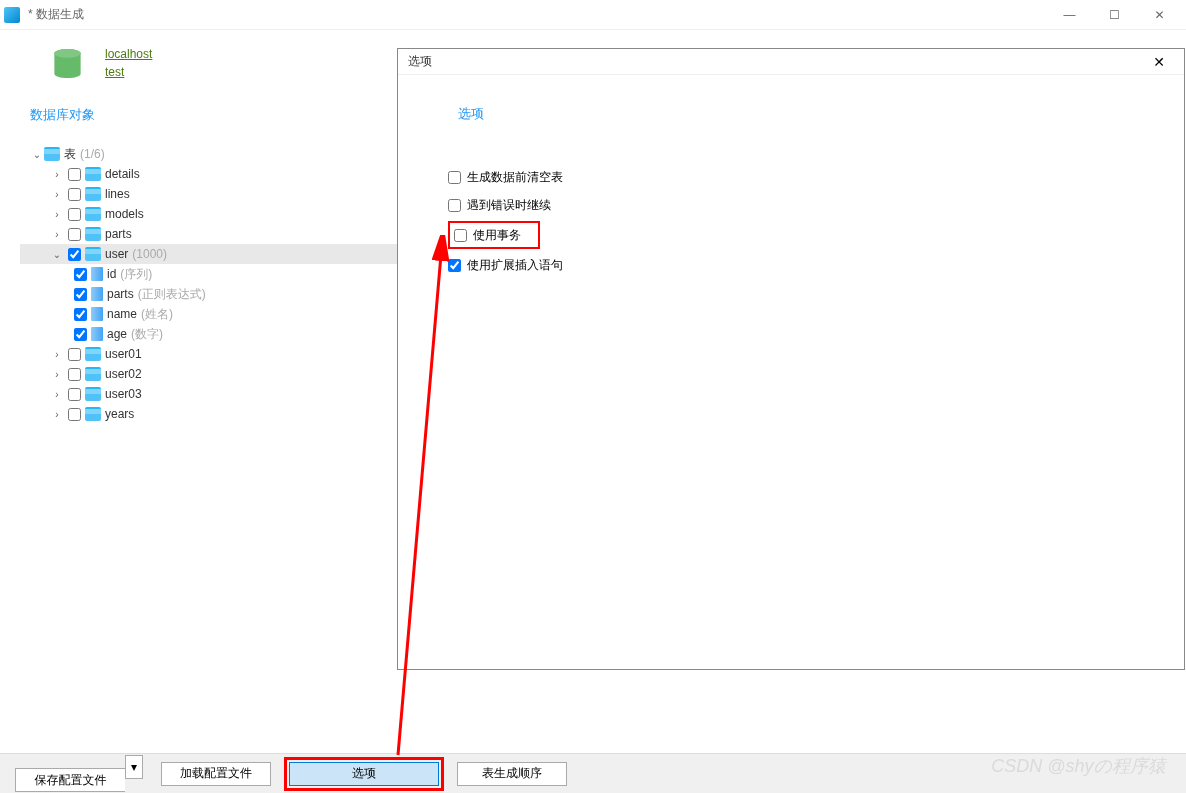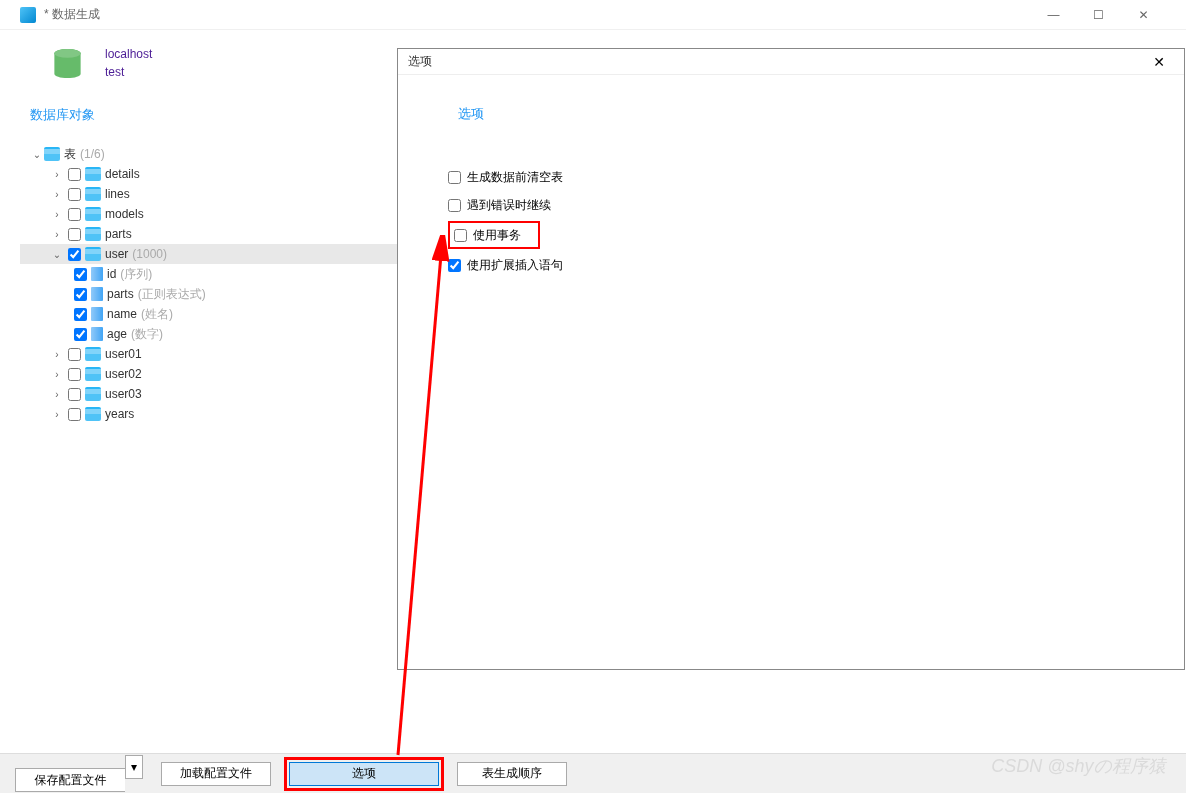--- a/index.html
+++ b/index.html
@@ -1,27 +1,27 @@
 <!DOCTYPE html>
 <html><head>
   <meta charset="utf-8">
   <style>
     * { box-sizing: border-box; margin: 0; padding: 0; font-family: "Microsoft YaHei", "Segoe UI", sans-serif; font-size: 12px; }
     body { background: #fff; width: 1186px; height: 793px; position: relative; overflow: hidden; }
     
-    .title-bar { height: 30px; display: flex; align-items: center; padding: 0 20px; background: #fff; border-bottom: 1px solid #f0f0f0; }
+    .title-bar { height: 30px; display: flex; align-items: center; padding: 0 4px; background: #fff; border-bottom: 1px solid #f0f0f0; }
     .title-bar .app-icon { width: 16px; height: 16px; background: linear-gradient(135deg, #4fc3f7, #0288d1); border-radius: 2px; margin-right: 8px; }
     .title-bar .title-text { flex: 1; color: #666; }
     .win-controls { display: flex; gap: 0; }
     .win-btn { width: 45px; height: 30px; display: flex; align-items: center; justify-content: center; color: #666; cursor: pointer; }
     
     .conn-info { padding: 15px 20px 15px 50px; display: flex; align-items: center; gap: 20px; }
     .db-icon { width: 35px; height: 35px; position: relative; }
     .db-icon svg { width: 100%; height: 100%; }
-    .conn-text { color: #4c1d95; line-height: 1.5; }
+    .conn-text { color: #4d7c0f; line-height: 1.5; text-decoration: underline; }
     
     .section-header { padding: 10px 30px; color: #2196f3; font-size: 13px; }
     
     .tree { padding: 10px 20px; }
     .tree-row { display: flex; align-items: center; height: 20px; padding: 0 4px; cursor: default; }
     .tree-row.selected { background: #e8e8e8; }
     .tree-expand { width: 14px; text-align: center; color: #666; font-size: 10px; cursor: pointer; user-select: none; }
     .tree-check { width: 13px; height: 13px; margin: 0 4px; }
     .tree-icon { width: 16px; height: 14px; margin-right: 4px; display: inline-flex; }
     .table-icon { background: linear-gradient(180deg, #81d4fa 40%, #4fc3f7 40%); border-radius: 2px; border-top: 2px solid #29b6f6; }

